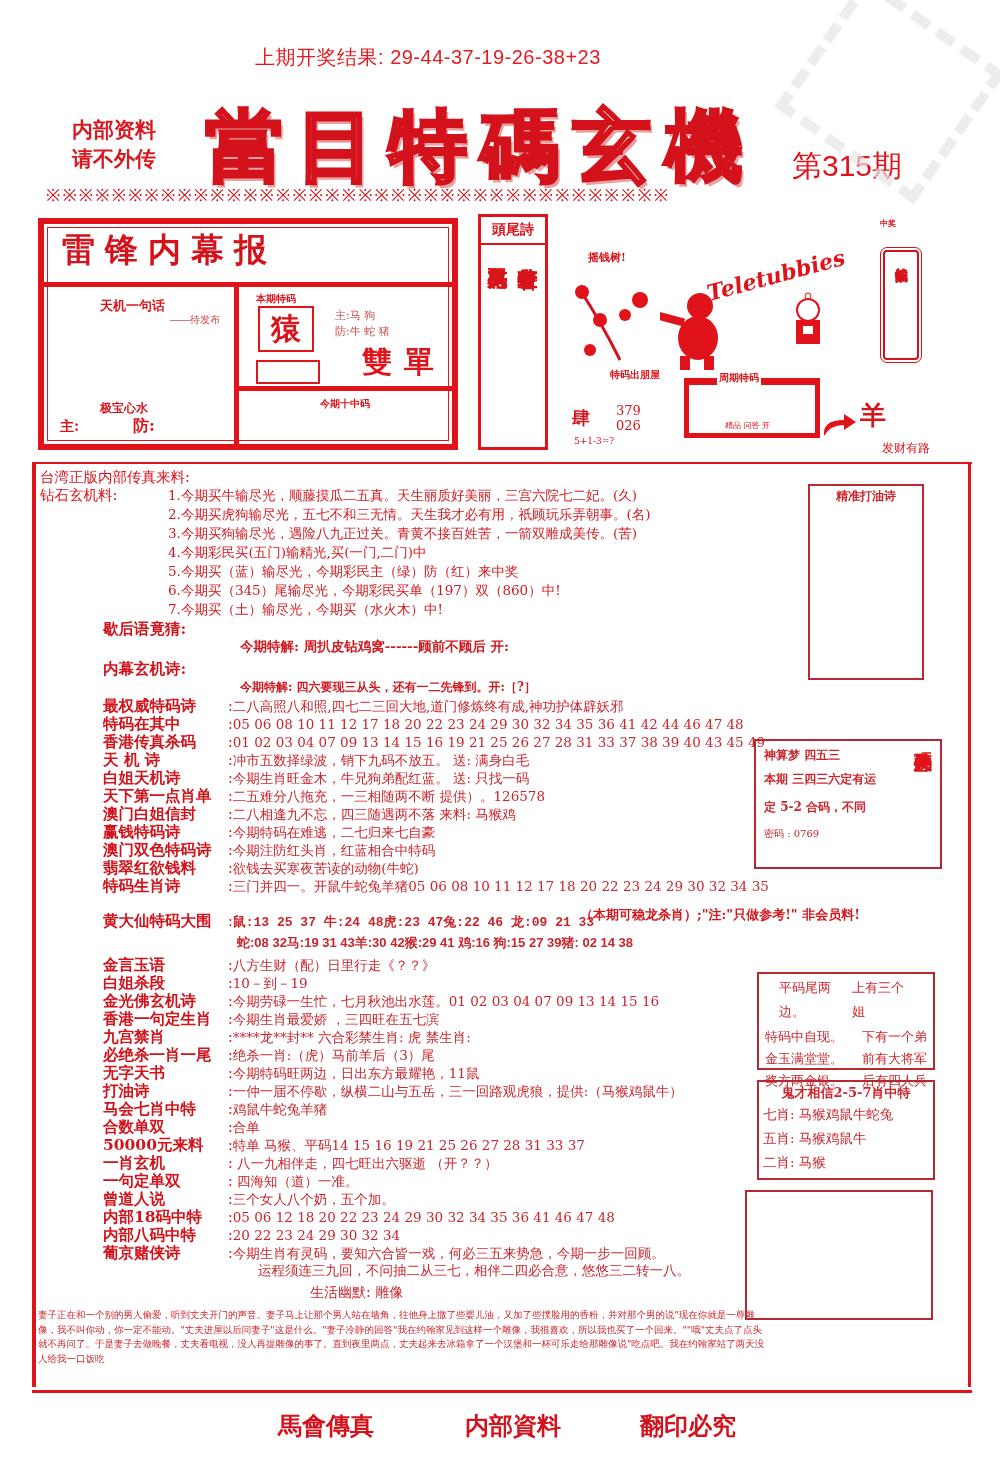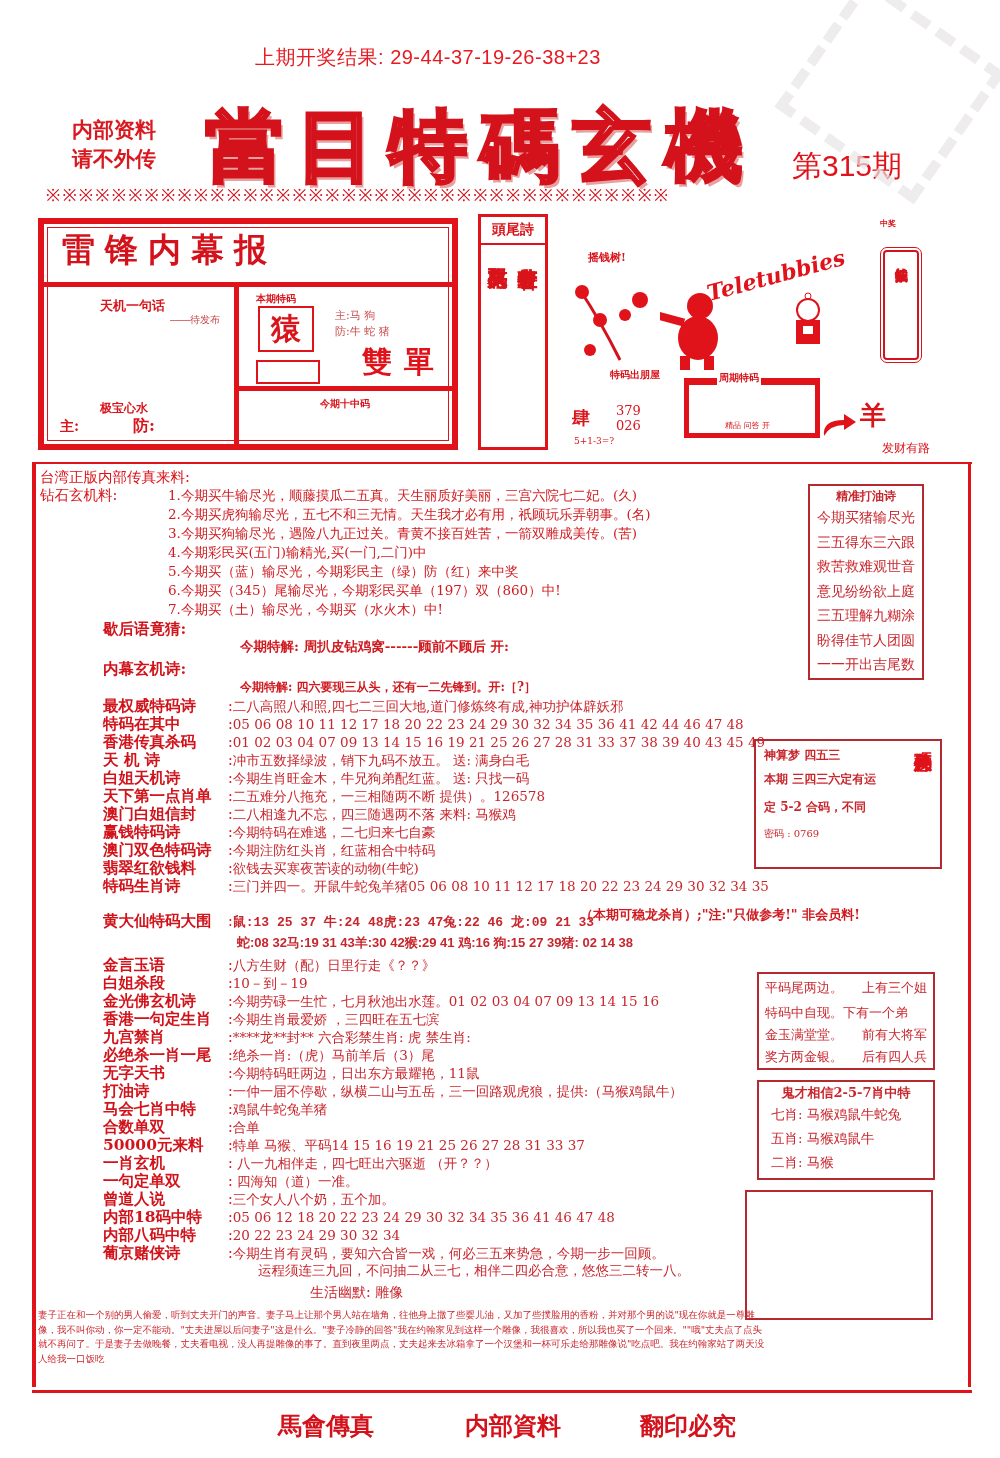--- a/index.html
+++ b/index.html
@@ -175,61 +175,52 @@
   <div class="row" style="top:1208px"><span class="lbl" style="width:125px">内部18码中特</span>:<span class="val">05 06 12 18 20 22 23 24 29 30 32 34 35 36 41 46 47 48</span></div>
   <div class="row" style="top:1226px"><span class="lbl" style="width:125px">内部八码中特</span>:<span class="val">20 22 23 24 29 30 32 34</span></div>
   <div class="row" style="top:1244px"><span class="lbl" style="width:125px">葡京赌侠诗</span>:<span class="val">今期生肖有灵码，要知六合皆一戏，何必三五来势急，今期一步一回顾。</span></div>
 </div>
 <div class="abs" style="left:258px;top:1262px;font-size:13.5px;color:#c8262d;white-space:nowrap">运程须连三九回，不问抽二从三七，相伴二四必合意，悠悠三二转一八。</div>
 <div class="abs" style="left:310px;top:1284px;font-size:14px;color:#c8262d">生活幽默: 雕像</div>
 <div class="abs joke">妻子正在和一个别的男人偷爱，听到丈夫开门的声音。妻子马上让那个男人站在墙角，往他身上撒了些婴儿油，又加了些撲脸用的香粉，并对那个男的说"现在你就是一尊雕像，我不叫你动，你一定不能动。"丈夫进屋以后问妻子"这是什么。"妻子冷静的回答"我在约翰家见到这样一个雕像，我很喜欢，所以我也买了一个回来。""哦"丈夫点了点头就不再问了。于是妻子去做晚餐，丈夫看电视，没人再提雕像的事了。直到夜里两点，丈夫起来去冰箱拿了一个汉堡和一杯可乐走给那雕像说"吃点吧。我在约翰家站了两天没人给我一口饭吃</div>
 
 <div class="box-r" style="left:808px;top:484px;width:116px;height:196px;text-align:center">
   <div style="font-weight:bold;font-size:12px;margin-top:2px">精准打油诗</div>
-  <div style="line-height:24.5px;font-size:14px">
-    <div>今期买猪输尽光</div>
-    <div>三五得东三六跟</div>
-    <div>救苦救难观世音</div>
-    <div>意见纷纷欲上庭</div>
-    <div>三五理解九糊涂</div>
-    <div>盼得佳节人团圆</div>
-    <div>一一开出吉尾数</div>
-  </div>
 </div>
 
 <div class="box-r" style="left:754px;top:739px;width:188px;height:130px">
   <div style="position:absolute;left:8px;top:6px;font-size:12px;font-weight:bold">神算梦  四五三</div>
   <div style="position:absolute;left:8px;top:30px;font-size:12px;font-weight:bold">本期  三四三六定有运</div>
   <div style="position:absolute;left:8px;top:58px;font-size:12px;font-weight:bold">定 5-2 合码，不同</div>
   <div style="position:absolute;left:8px;top:86px;font-size:10px;font-weight:normal">密码 : 0769</div>
 </div>
 <div class="abs" style="left:905px;top:738px;width:30px;writing-mode:vertical-rl;font-size:18px;font-weight:bold;color:#e0121a;line-height:24px">入夢息神碼</div>
 
 <div class="box-r" style="left:757px;top:972px;width:178px;height:98px">
-  <div style="display:flex;justify-content:space-between;padding:2px 6px;line-height:24px;font-size:13px">
+  <div style="display:flex;justify-content:space-between;padding:2px 20px;line-height:24px;font-size:13px">
       <span>平码尾两边。</span>
       <span>上有三个姐</span>
     </div>
-  <div style="display:flex;justify-content:flex-start;padding:0 6px;line-height:22px;font-size:13px">
+  <div style="display:flex;justify-content:space-between;padding:0 6px;line-height:22px;font-size:13px">
       <span>特码中自现。</span>
       <span>下有一个弟</span>
     </div>
   <div style="display:flex;justify-content:space-between;padding:0 6px;line-height:22px;font-size:13px">
       <span>金玉满堂堂。</span>
       <span>前有大将军</span>
     </div>
   <div style="display:flex;justify-content:space-between;padding:0 6px;line-height:22px;font-size:13px">
       <span>奖方两金银。</span>
       <span>后有四人兵</span>
     </div>
 </div>
 
 <div class="box-r" style="left:757px;top:1080px;width:178px;height:100px">
   <div style="text-align:center;font-weight:bold;font-size:13px;margin-top:2px">鬼才相信2-5-7肖中特</div>
-  <div style="padding-left:12px;line-height:24px;font-size:13.5px">
+  <div style="padding-left:4px;line-height:24px;font-size:13.5px">
     <div>七肖: 马猴鸡鼠牛蛇兔</div>
     <div>五肖: 马猴鸡鼠牛</div>
     <div>二肖: 马猴</div>
   </div>
 </div>
 <div class="box-r" style="left:745px;top:1190px;width:188px;height:130px"></div>
 
 <div class="abs" style="left:32px;top:1390px;width:940px;height:3px;background:#e0121a"></div>
 <div class="abs footer" style="left:278px">馬會傳真</div>
 <div class="abs footer" style="left:465px">内部資料</div>

